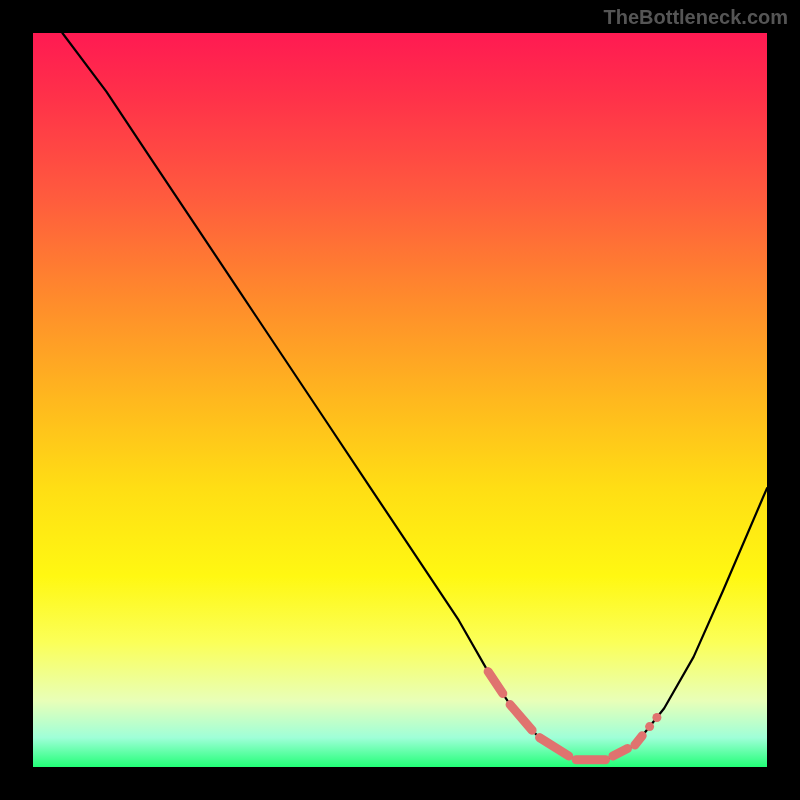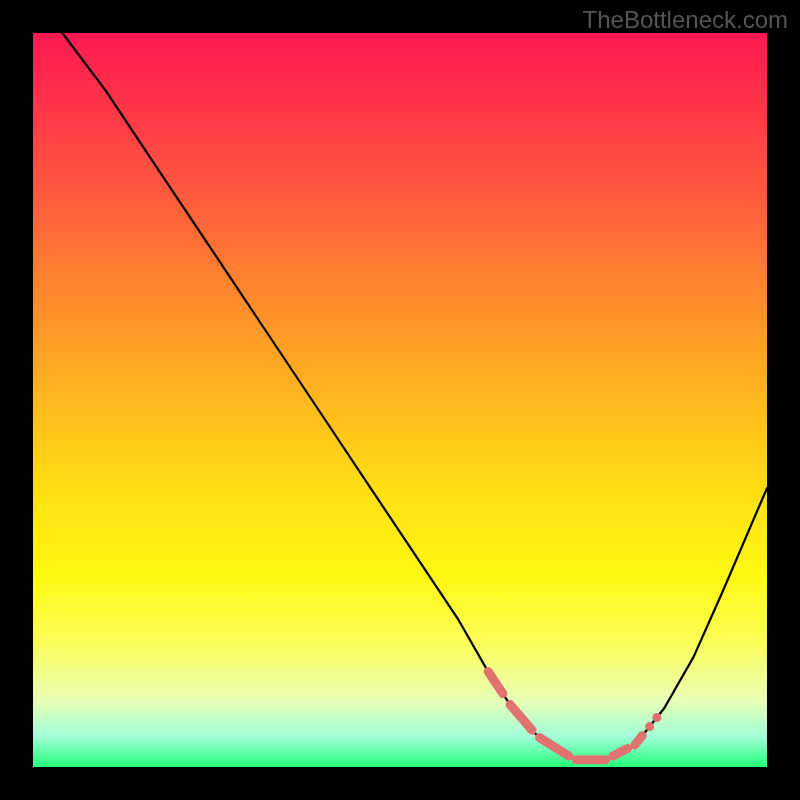--- a/index.html
+++ b/index.html
@@ -15,22 +15,22 @@
     position: relative;
     width: 800px;
     height: 800px;
     background: #000;
   }
   .watermark {
     position: absolute;
     top: 6px;
     right: 12px;
     color: #555;
-    font-size: 24px;
-    font-weight: 400;
+    font-size: 20px;
+    font-weight: 700;
     z-index: 5;
     user-select: none;
   }
   .plot-area {
     position: absolute;
     left: 33px;
     top: 33px;
     width: 734px;
     height: 734px;
     overflow: hidden;

